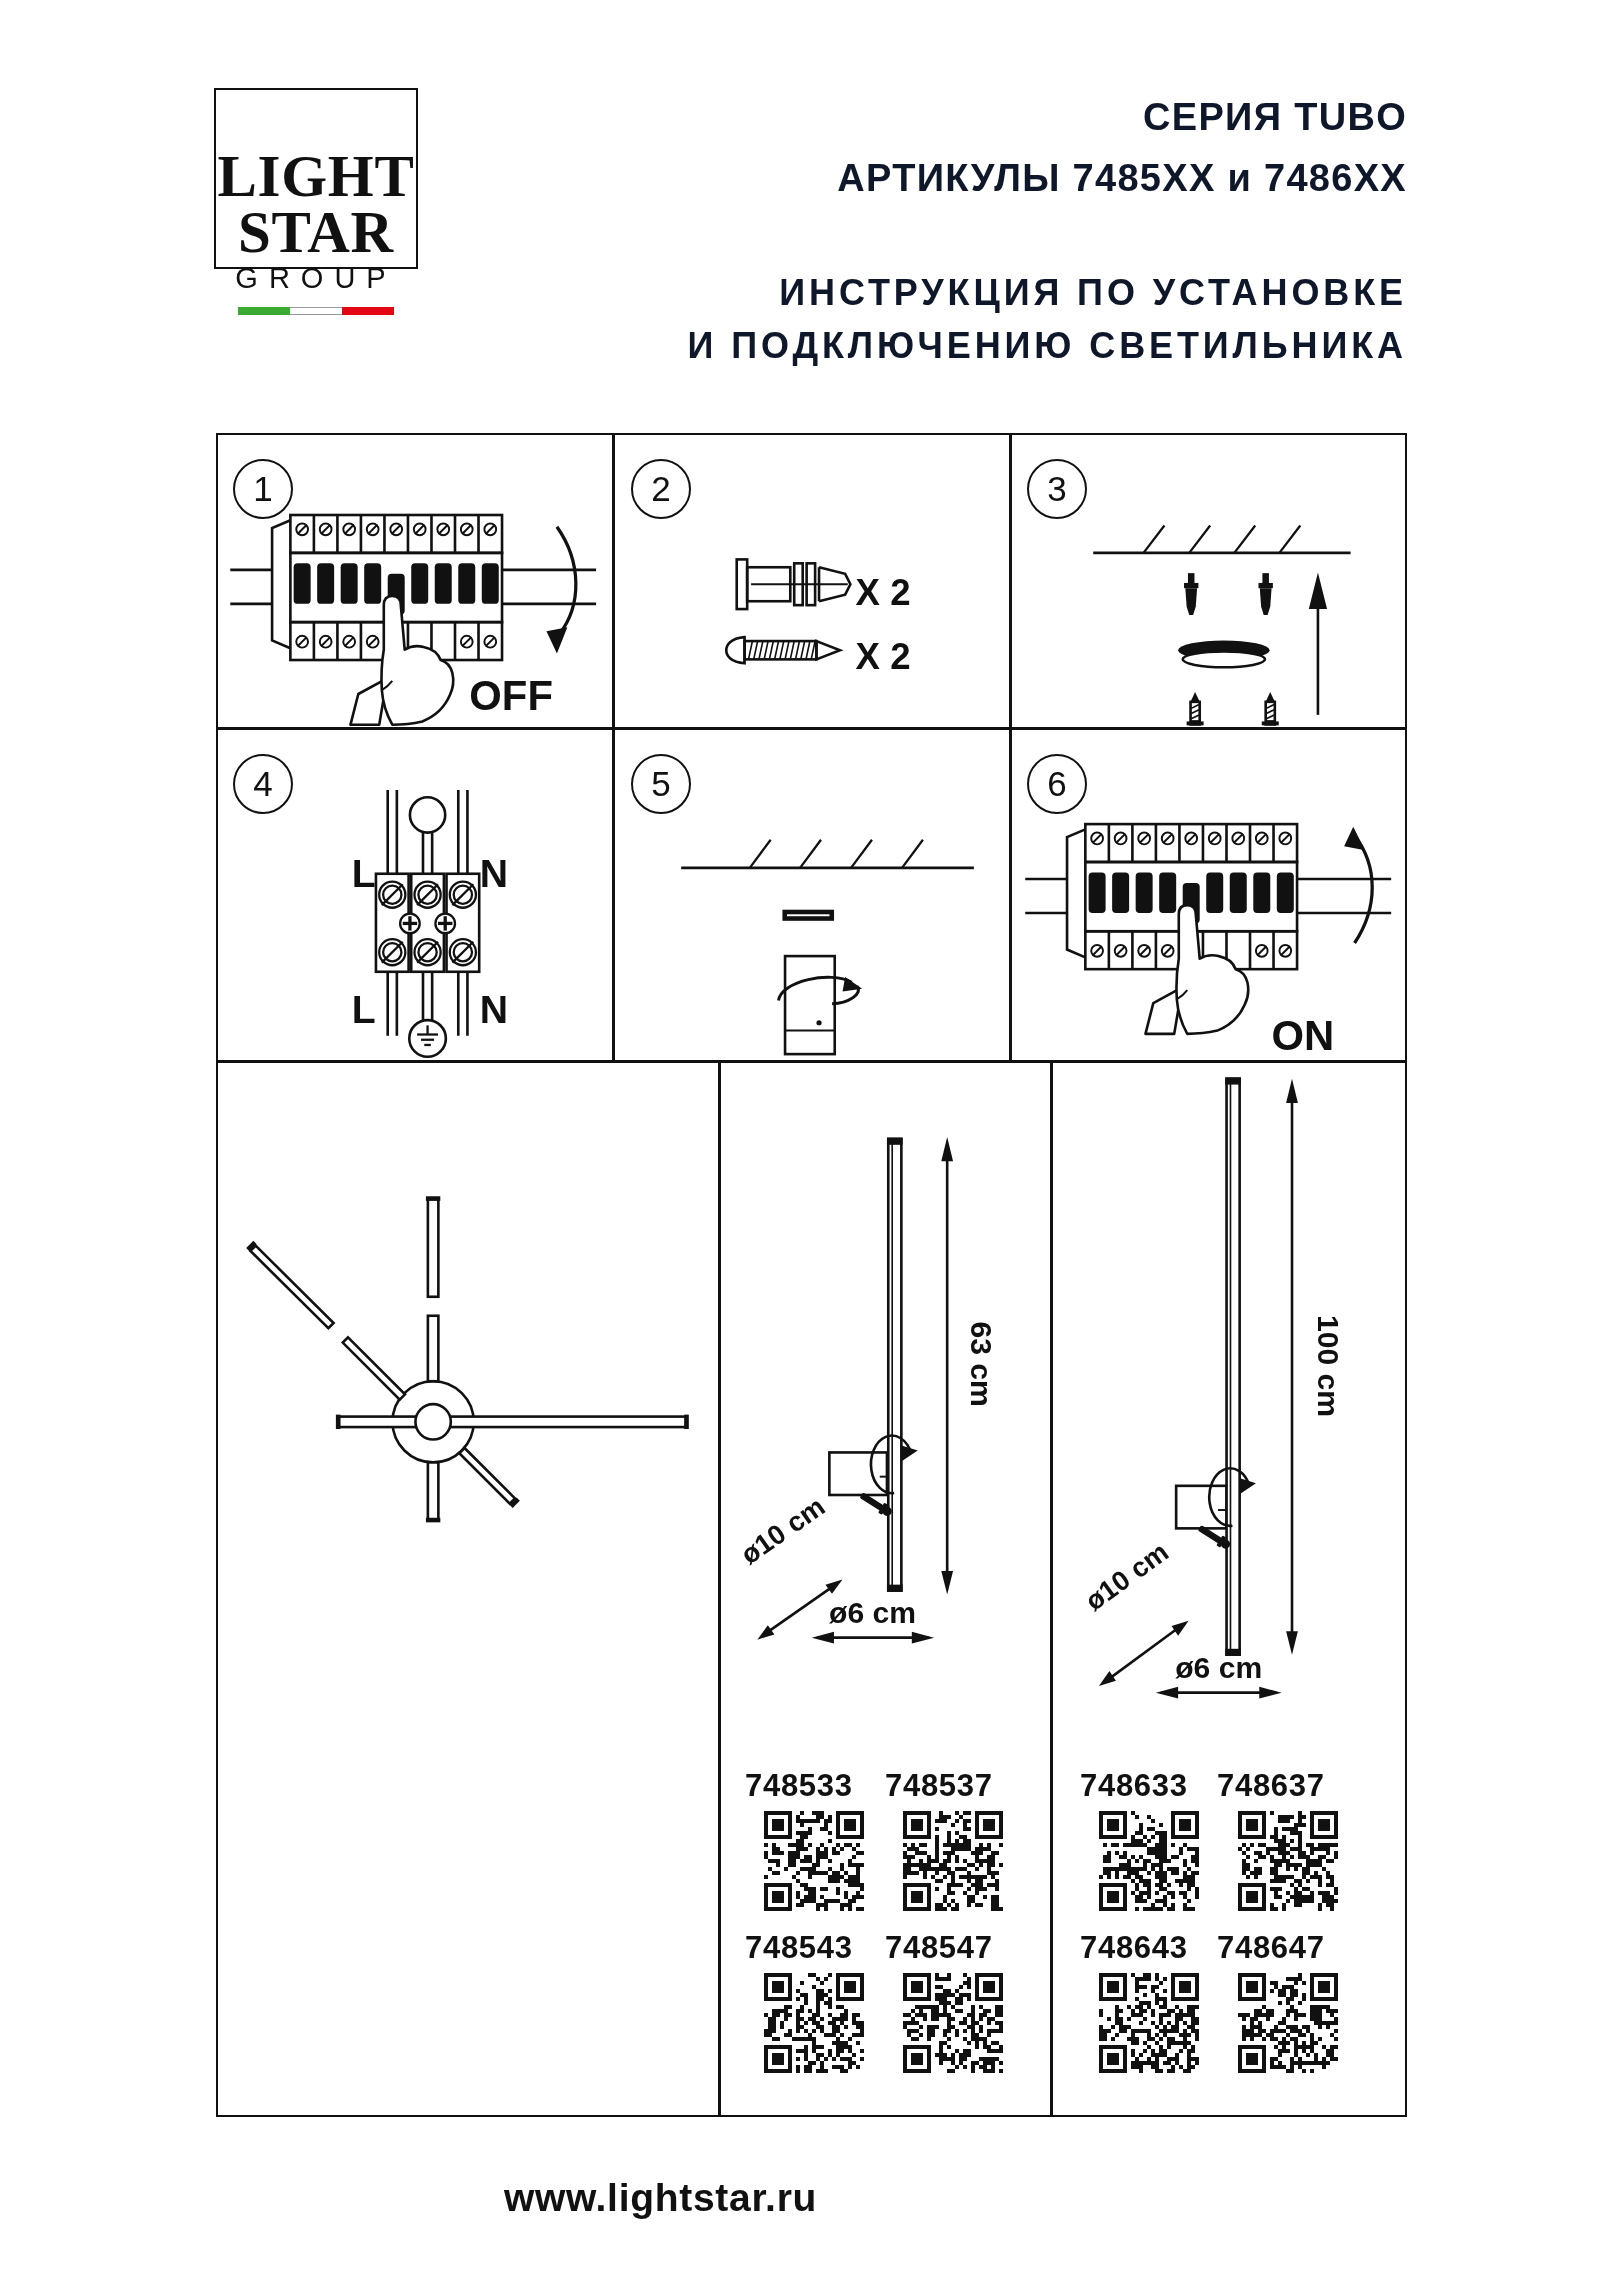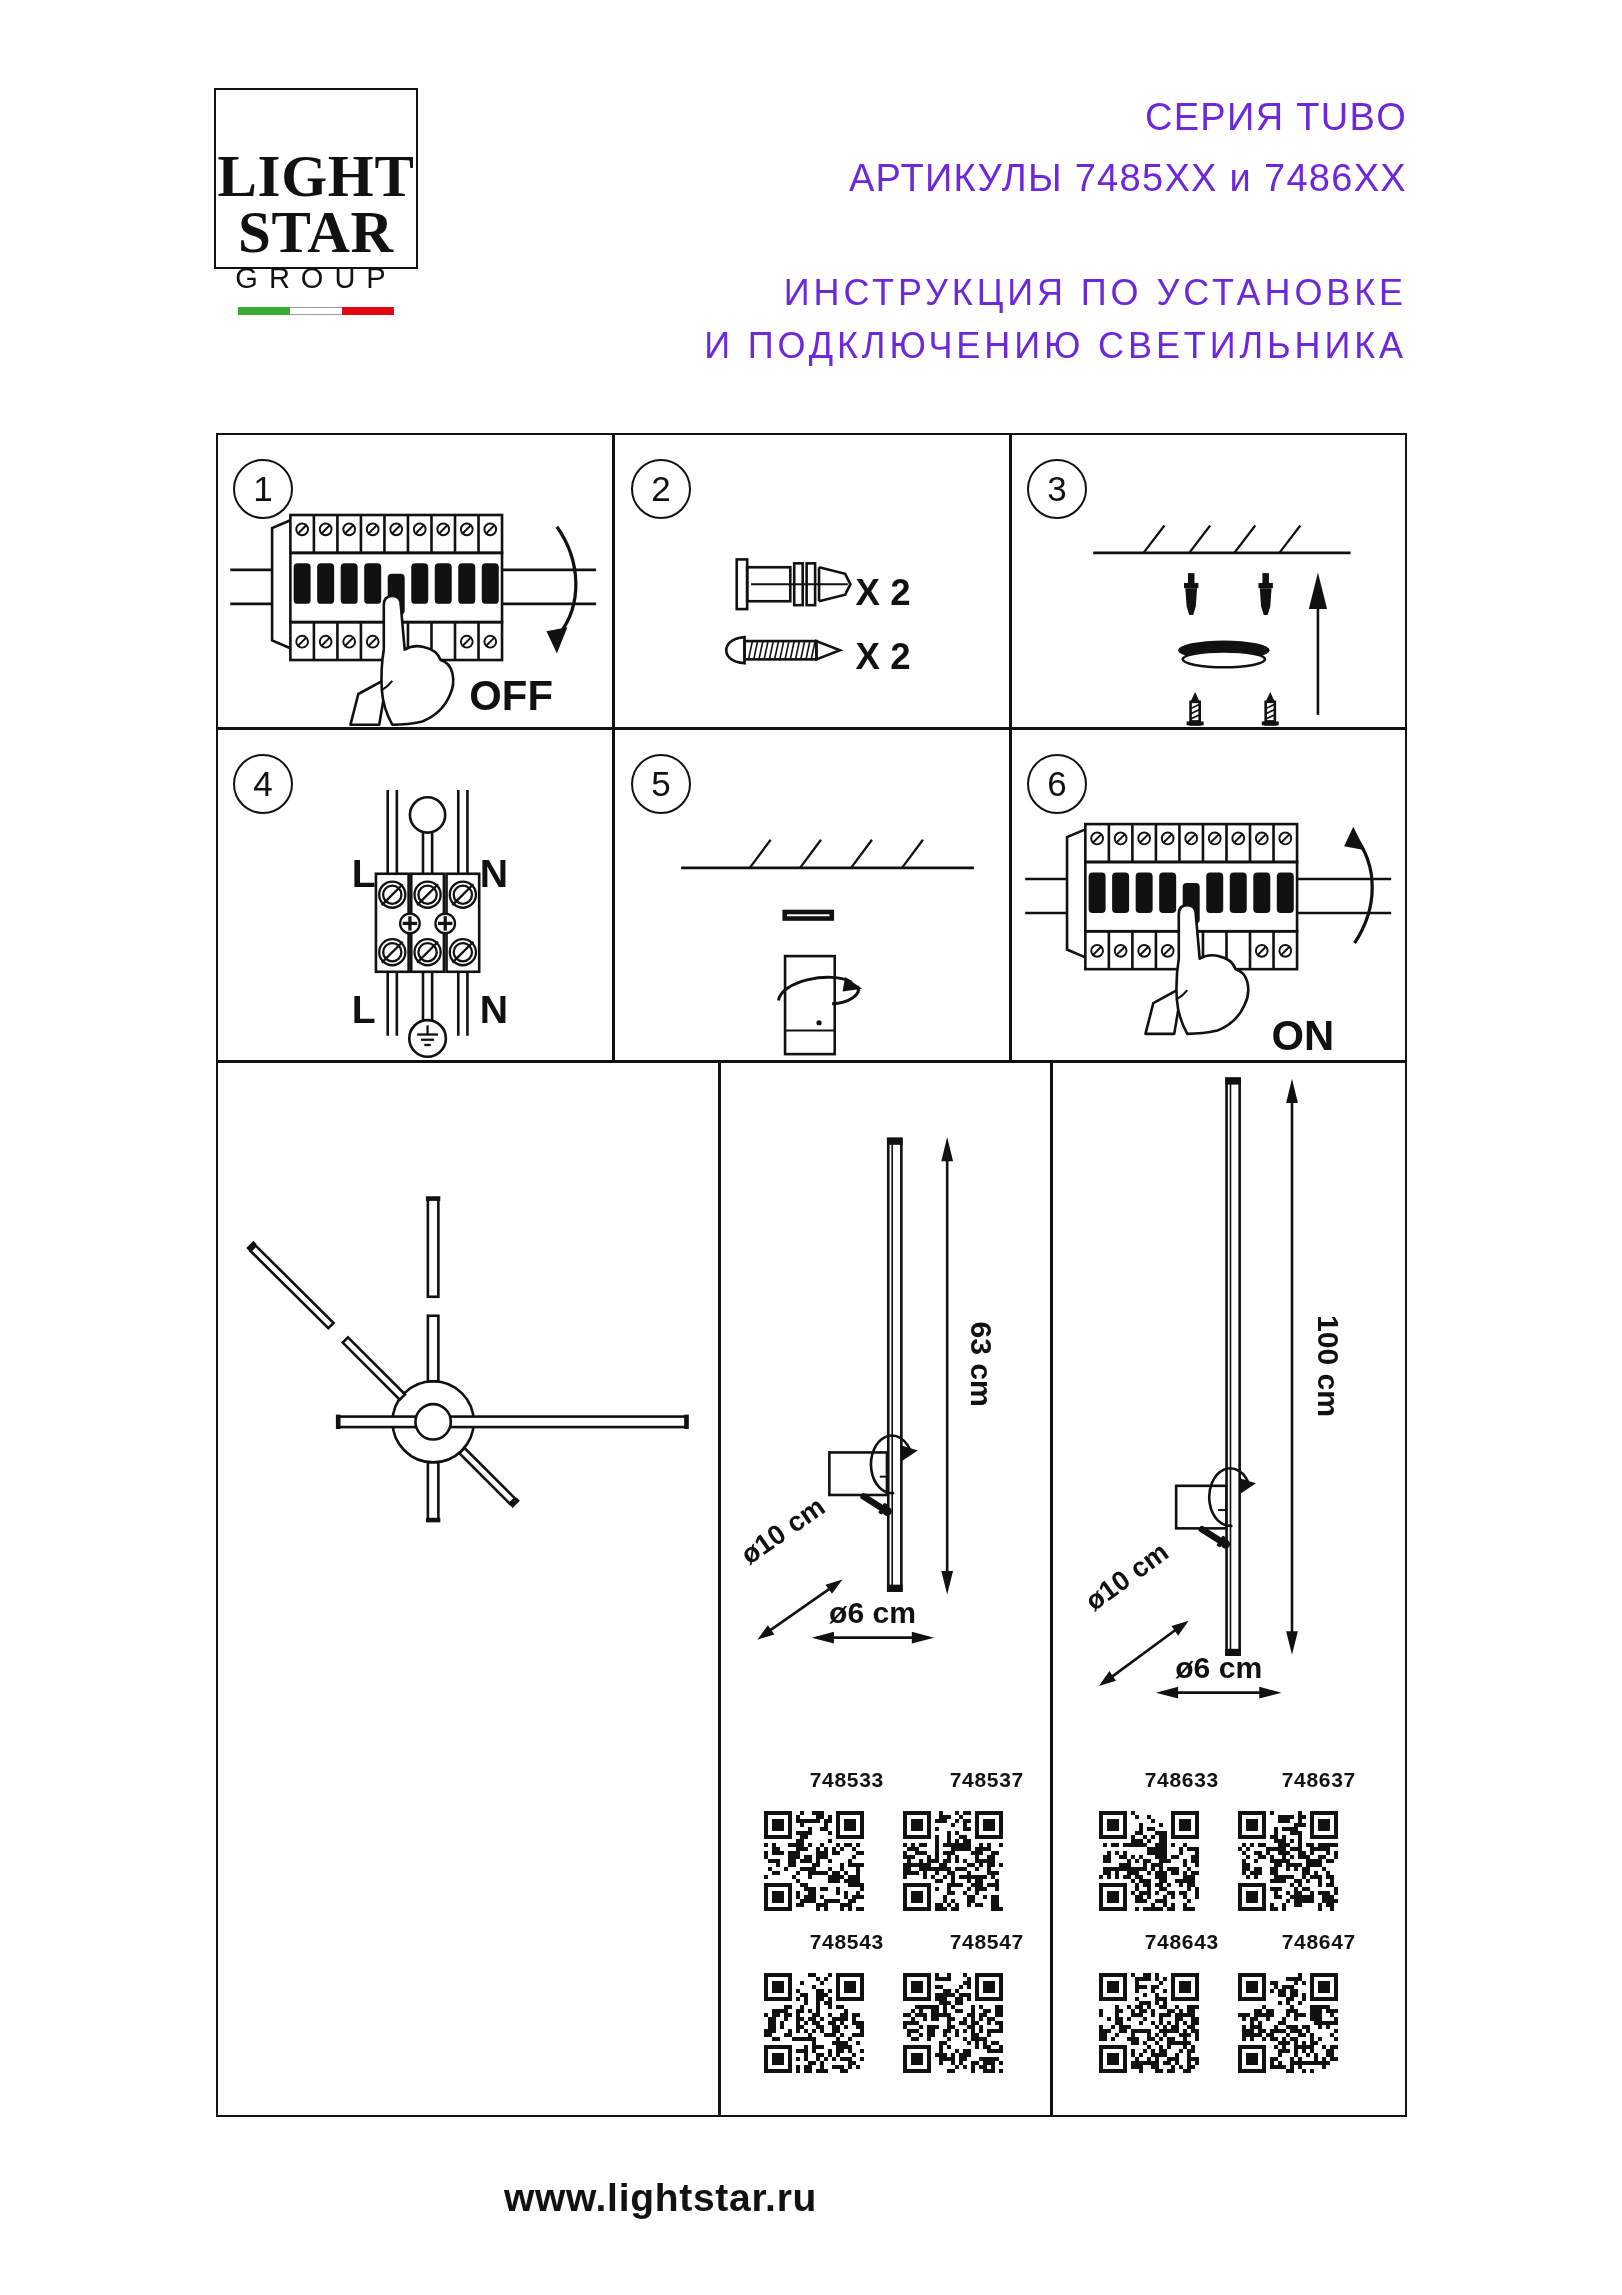--- a/index.html
+++ b/index.html
@@ -9,32 +9,32 @@
   .frame{position:absolute;border:2.6px solid #111;box-sizing:border-box}
   .vline,.hline{position:absolute;background:#111}
   
   .logo{left:214px;top:88px;width:204px;height:181px;padding-top:58px;box-sizing:border-box;text-align:center}
   .logo .word{font-family:"Liberation Serif",serif;font-weight:700;font-size:59px;line-height:56px;letter-spacing:0.7px}
   .logo .group{font-size:29px;font-weight:400;letter-spacing:11px;margin-top:2px}
   .flag{width:156px;height:8.5px;margin:11.8px auto 0;display:flex}
   .flag span{flex:1;display:block}
   .fw{border-top:0.7px solid #999;border-bottom:0.7px solid #999;box-sizing:border-box}
   
-  .title-line{position:absolute;right:216px;font-weight:400;white-space:nowrap;color:#6d28d9}
+  .title-line{position:absolute;right:216px;font-weight:700;white-space:nowrap;color:#0f172a}
   .tl1{top:96px;font-size:38px;letter-spacing:1.3px}
   .tl2{top:157px;font-size:38px;letter-spacing:1.3px}
   .tl3{top:272px;font-size:36px;letter-spacing:3.9px}
   .tl4{top:325px;font-size:36px;letter-spacing:3.9px}
   
   .badge{position:absolute;width:56px;height:56px;border:2.6px solid #111;border-radius:50%;
          display:flex;align-items:center;justify-content:center;font-size:35px;font-weight:400;background:#fff}
   
   .notes{left:266px;top:1794px;width:458px;font-size:30px;line-height:50px;font-weight:400}
   
-  .art{position:absolute;width:139px;text-align:right;font-size:21px;font-weight:700;letter-spacing:0.7px}
+  .art{position:absolute;width:139px;text-align:left;font-size:31px;font-weight:700;letter-spacing:0.7px}
   .qr{position:absolute;width:100px;height:100px}
   .qr svg{width:100%;height:100%;display:block}
   
   .footer{left:0;top:2176px;width:1321px;text-align:center;font-size:39px;font-weight:700;letter-spacing:0.7px}
   svg text{font-family:"Liberation Sans",sans-serif;fill:#111;stroke:none}
 </style>
 </head>
 <body>
 
 <div class="page">

